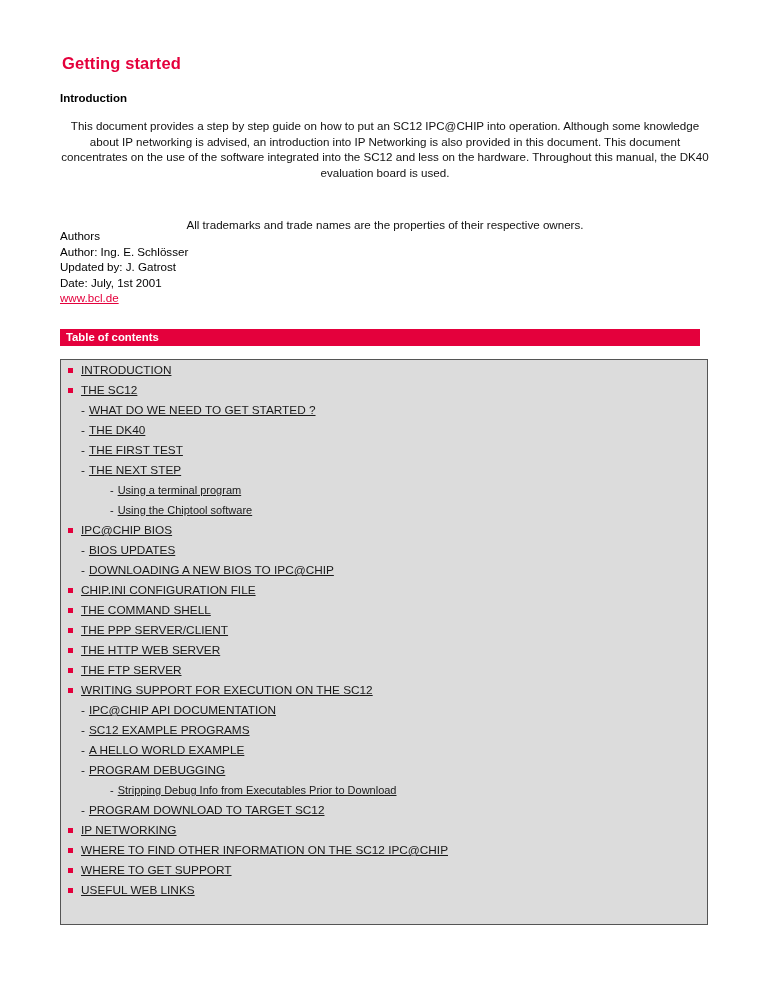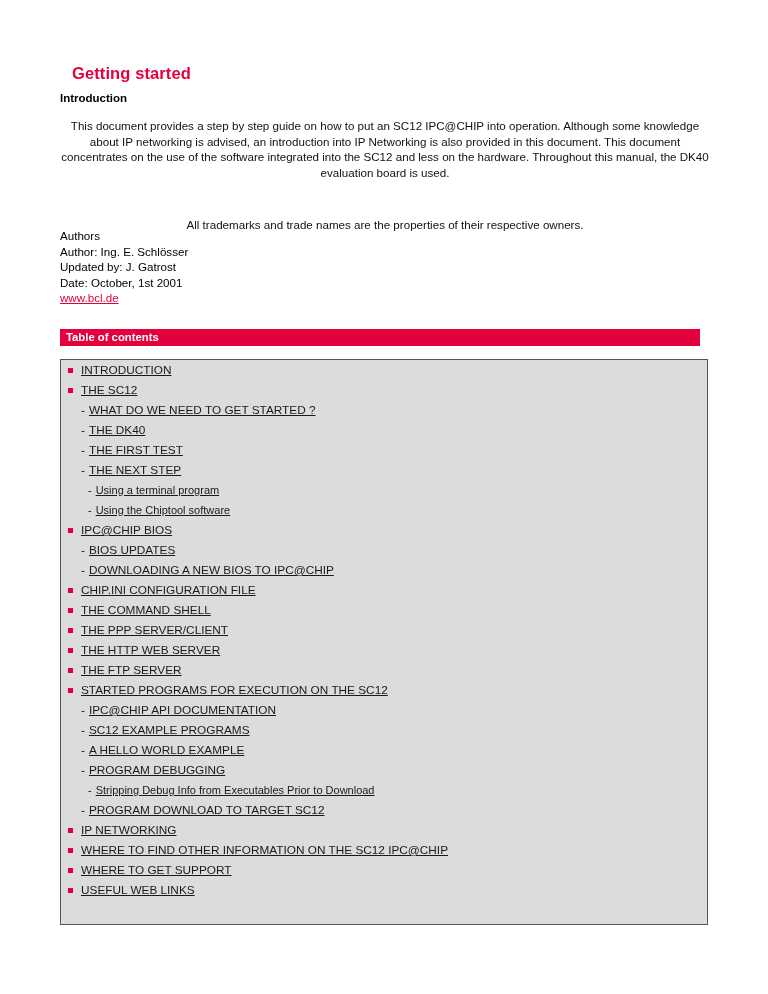--- a/index.html
+++ b/index.html
@@ -25,21 +25,21 @@
 
   
   .doc-title {
     position: absolute;
     left: 60px;
     top: 52px;
     font-size: 16.5px;
     font-weight: bold;
     color: #E4003C;
     letter-spacing: 0.1px;
-    margin: 12px;
+    margin: 2px;
   }
 
   .section-head {
     position: absolute;
     left: 60px;
     font-size: 11.5px;
     font-weight: bold;
     color: #000;
     margin: 0;
   }
@@ -143,42 +143,42 @@
     cursor: pointer;
   }
 
   
   .lvl1 { padding-left: 20px; font-size: 11.8px; }
   .lvl1 .toc-link { font-size: 11.8px; }
   
   .lvl2 { padding-left: 20px; font-size: 11.8px; }
   .lvl2 .dash { margin-right: 4px; }
   
-  .lvl3 { padding-left: 27px; font-size: 11.0px; }
+  .lvl3 { padding-left: 49px; font-size: 11.0px; }
   .lvl3 .dash { margin-right: 4px; }
   .lvl3 .toc-link { font-size: 11.0px; }
 </style>
 </head>
 <body>
 
 <div class="page">
 
   <h1 class="doc-title" style="color: rgb(228, 0, 60);">Getting started</h1>
 
   <h2 class="section-head intro">Introduction</h2>
 
   <p class="para p1">This document provides a step by step guide on how to put an SC12 IPC@CHIP into operation. Although some knowledge about IP networking is advised, an introduction into IP Networking is also provided in this document. This document concentrates on the use of the software integrated into the SC12 and less on the hardware. Throughout this manual, the DK40 evaluation board is used.</p>
 
   <p class="para p2">All trademarks and trade names are the properties of their respective owners.</p>
 
   <div class="authors-block">
     <span class="ah">Authors</span>
     <span class="aline">Author: Ing. E. Schlösser</span>
     <span class="aline">Updated by: J. Gatrost</span>
-    <span class="aline">Date: October, 1st 2001</span>
+    <span class="aline">Date: July, 1st 2001</span>
     <span class="aline"><a class="weblink">www.bcl.de</a></span>
   </div>
 
   <div class="toc-bar" style="background: rgb(228, 0, 60);">
     <span class="toc-bar-label">Table of contents</span>
   </div>
 
   <div class="toc-box" style="background: rgb(220, 220, 220);">
     <ul class="toc-list" id="toc-list">
         <li class="toc-item lvl1"><span class="bullet" style="background: rgb(228, 0, 60);"></span><a class="toc-link">INTRODUCTION</a></li>
@@ -190,21 +190,21 @@
         <li class="toc-item lvl3"><span class="dash">-</span><a class="toc-link">Using a terminal program</a></li>
         <li class="toc-item lvl3"><span class="dash">-</span><a class="toc-link">Using the Chiptool software</a></li>
         <li class="toc-item lvl1"><span class="bullet" style="background: rgb(228, 0, 60);"></span><a class="toc-link">IPC@CHIP BIOS</a></li>
         <li class="toc-item lvl2"><span class="dash">-</span><a class="toc-link">BIOS UPDATES</a></li>
         <li class="toc-item lvl2"><span class="dash">-</span><a class="toc-link">DOWNLOADING A NEW BIOS TO IPC@CHIP</a></li>
         <li class="toc-item lvl1"><span class="bullet" style="background: rgb(228, 0, 60);"></span><a class="toc-link">CHIP.INI CONFIGURATION FILE</a></li>
         <li class="toc-item lvl1"><span class="bullet" style="background: rgb(228, 0, 60);"></span><a class="toc-link">THE COMMAND SHELL</a></li>
         <li class="toc-item lvl1"><span class="bullet" style="background: rgb(228, 0, 60);"></span><a class="toc-link">THE PPP SERVER/CLIENT</a></li>
         <li class="toc-item lvl1"><span class="bullet" style="background: rgb(228, 0, 60);"></span><a class="toc-link">THE HTTP WEB SERVER</a></li>
         <li class="toc-item lvl1"><span class="bullet" style="background: rgb(228, 0, 60);"></span><a class="toc-link">THE FTP SERVER</a></li>
-        <li class="toc-item lvl1"><span class="bullet" style="background: rgb(228, 0, 60);"></span><a class="toc-link">STARTED PROGRAMS FOR EXECUTION ON THE SC12</a></li>
+        <li class="toc-item lvl1"><span class="bullet" style="background: rgb(228, 0, 60);"></span><a class="toc-link">WRITING SUPPORT FOR EXECUTION ON THE SC12</a></li>
         <li class="toc-item lvl2"><span class="dash">-</span><a class="toc-link">IPC@CHIP API DOCUMENTATION</a></li>
         <li class="toc-item lvl2"><span class="dash">-</span><a class="toc-link">SC12 EXAMPLE PROGRAMS</a></li>
         <li class="toc-item lvl2"><span class="dash">-</span><a class="toc-link">A HELLO WORLD EXAMPLE</a></li>
         <li class="toc-item lvl2"><span class="dash">-</span><a class="toc-link">PROGRAM DEBUGGING</a></li>
         <li class="toc-item lvl3"><span class="dash">-</span><a class="toc-link">Stripping Debug Info from Executables Prior to Download</a></li>
         <li class="toc-item lvl2"><span class="dash">-</span><a class="toc-link">PROGRAM DOWNLOAD TO TARGET SC12</a></li>
         <li class="toc-item lvl1"><span class="bullet" style="background: rgb(228, 0, 60);"></span><a class="toc-link">IP NETWORKING</a></li>
         <li class="toc-item lvl1"><span class="bullet" style="background: rgb(228, 0, 60);"></span><a class="toc-link">WHERE TO FIND OTHER INFORMATION ON THE SC12 IPC@CHIP</a></li>
         <li class="toc-item lvl1"><span class="bullet" style="background: rgb(228, 0, 60);"></span><a class="toc-link">WHERE TO GET SUPPORT</a></li>
         <li class="toc-item lvl1"><span class="bullet" style="background: rgb(228, 0, 60);"></span><a class="toc-link">USEFUL WEB LINKS</a></li>

